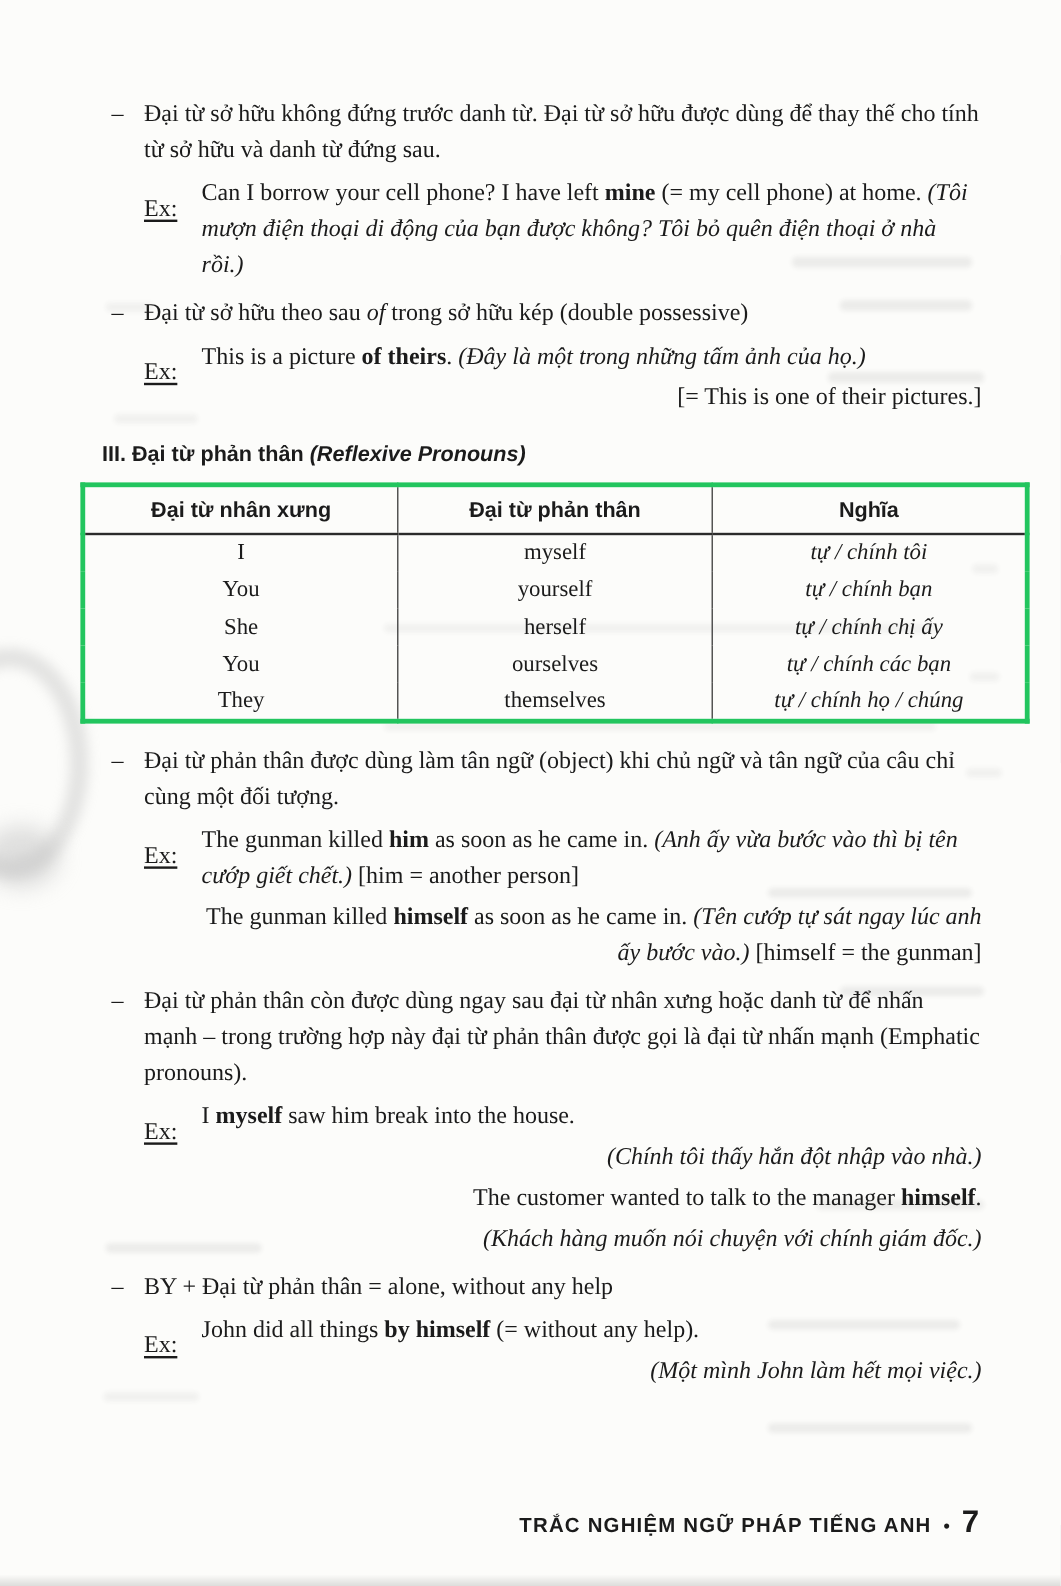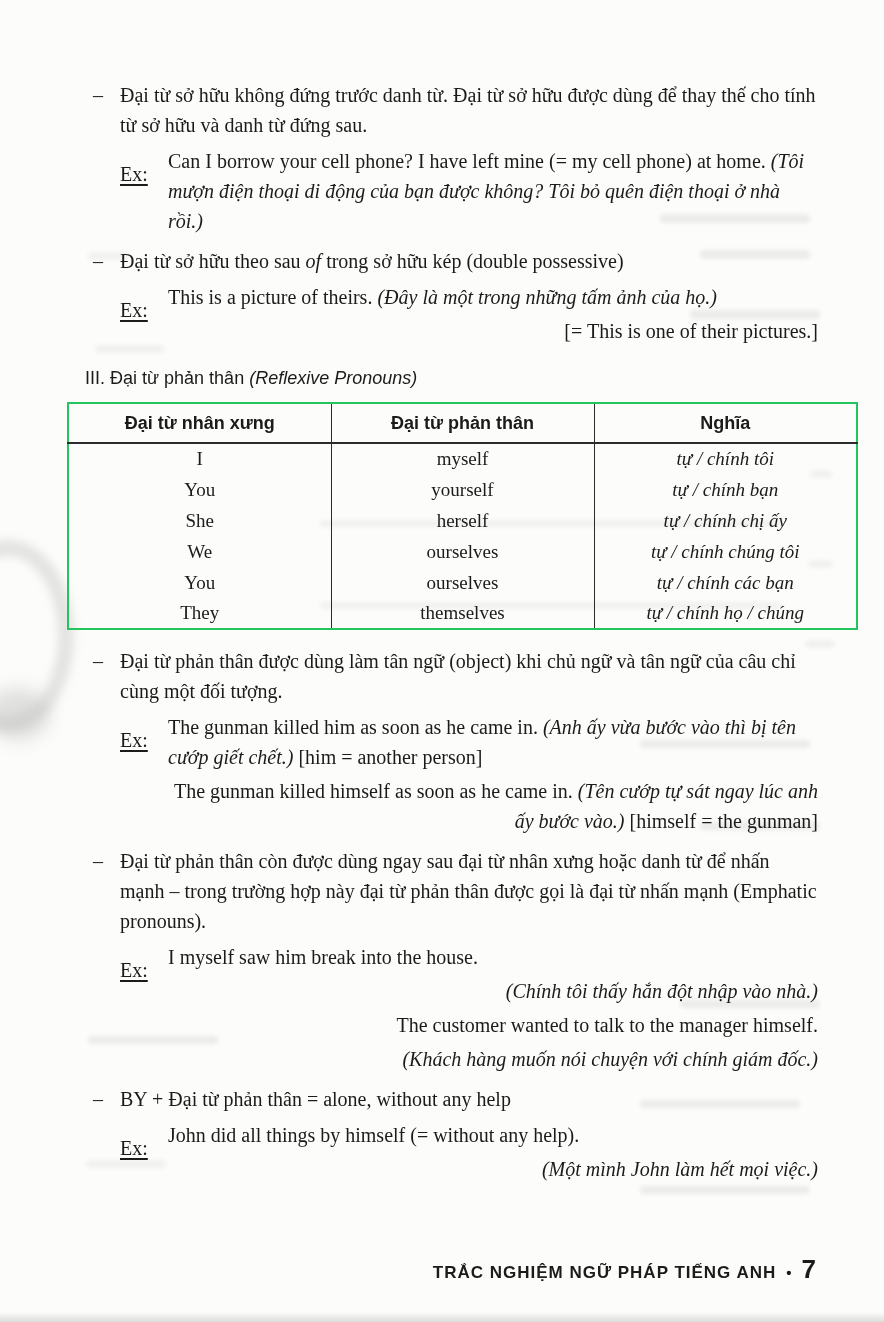--- a/index.html
+++ b/index.html
@@ -6,21 +6,21 @@
   html,body { background:#e9e9e9; }
   .page {
     width:884px; height:1322px; position:relative; overflow:hidden;
     background:#fcfcfa; color:#1b1b1b;
     font-family:"Liberation Serif", serif;
     font-size:20px; line-height:30px;
     margin:0 auto;
   }
   .content { position:absolute; top:70px; left:85px; right:66px; }
 
-  .b { font-weight:normal; }
+  .b { font-weight:bold; }
   .i { font-style:italic; }
 
   .bullet { display:flex; margin-top:10px; }
   .bullet .dash { width:27px; flex:none; margin-left:8px; }
   .bullet .bullet-body { flex:1; }
 
   .ex-block { display:flex; margin-top:6px; margin-left:35px; }
   .ex-label { width:48px; flex:none; text-decoration:underline; text-underline-offset:3px;margin-top:13px; }
   .ex-body { flex:1; }
   .ex-body p { margin:0; }
@@ -28,21 +28,21 @@
 
   .section-heading {
     font-family:"Liberation Sans", sans-serif;
     font-size:18px; line-height:28px; font-weight:bold;
     margin-top:18px;
   }
 
   table.pron-table {
     border-collapse:collapse; table-layout:fixed;
     width:791px; margin-left:-18px; margin-top:10px;
-    border:2px solid #22c55e;
+    border:4px solid #22c55e;
   }
   table.pron-table th, table.pron-table td {
     text-align:center; vertical-align:middle;
   }
   table.pron-table th {
     font-family:"Liberation Sans", sans-serif;
     font-size:18px; font-weight:bold; padding:4px 2px;
     border-bottom:2px solid #2b2b2b;
   }
   table.pron-table th + th, table.pron-table td + td {
@@ -156,25 +156,20 @@
             <td>You</td>
             <td>yourself</td>
             <td class="meaning">tự / chính bạn</td>
           </tr>
           <tr>
             <td>She</td>
             <td>herself</td>
             <td class="meaning">tự / chính chị ấy</td>
           </tr>
           <tr>
-            <td>We</td>
-            <td>ourselves</td>
-            <td class="meaning">tự / chính chúng tôi</td>
-          </tr>
-          <tr>
             <td>You</td>
             <td>ourselves</td>
             <td class="meaning">tự / chính các bạn</td>
           </tr>
           <tr>
             <td>They</td>
             <td>themselves</td>
             <td class="meaning">tự / chính họ / chúng</td>
           </tr>
         </tbody>

